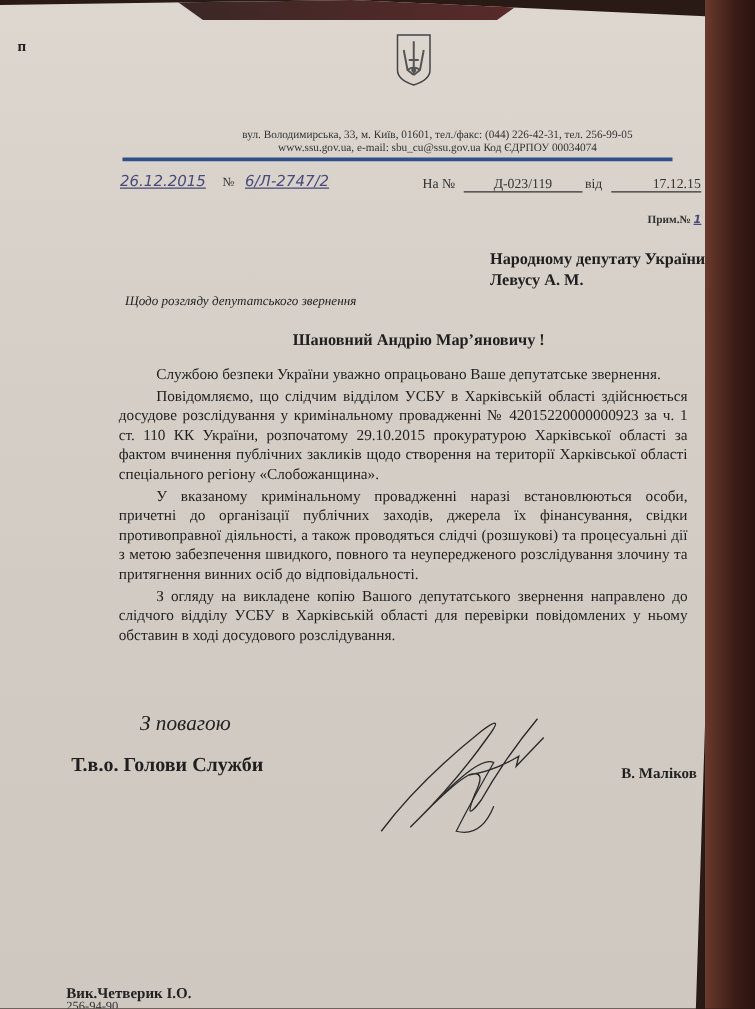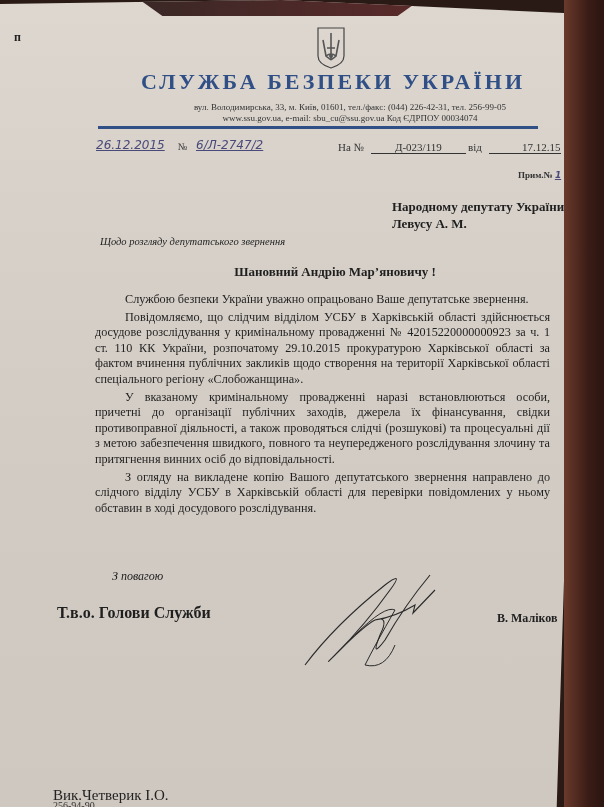--- a/index.html
+++ b/index.html
@@ -64,54 +64,53 @@
     position: absolute; left: 0; width: 586px; top: 264px; text-align: center; font-size: 13px; font-weight: bold; color:#1f1f1f;
     padding-left: 84px; box-sizing: border-box;
   }
   .body {
     position: absolute; left: 95px; top: 292px; width: 455px; font-size: 12.2px; color: #1f1f1f;
     line-height: 15.6px; text-align: justify;
   }
   .body p { margin: 0; text-indent: 30px; }
   .body p + p { margin-top: 2px; }
   .closing {
-    position: absolute; left: 112px; top: 569px; font-size: 12px; font-style: italic; color: #222;
+    position: absolute; left: 112px; top: 569px; font-size: 17px; font-style: italic; color: #222;
   }
   .sign-title {
     position: absolute; left: 57px; top: 604px; font-size: 16px; font-weight: bold; color: #1f1f1f;
   }
   .sign-name {
     position: absolute; left: 497px; top: 611px; font-size: 12px; font-weight: bold; color: #1f1f1f;
   }
   .signature {
     position: absolute; left: 295px; top: 565px; width: 160px; height: 110px;
   }
   .executor {
-    position: absolute; left: 53px; top: 787px; font-size: 15px; font-weight: normal; color: #222;
+    position: absolute; left: 53px; top: 787px; font-size: 12px; font-weight: bold; color: #222;
   }
   .executor-phone {
     position: absolute; left: 53px; top: 800px; font-size: 10px; color: #333; height: 7px; overflow: hidden;
   }
 </style>
 </head>
 <body>
 
 <div class="page">
 
   <div class="top-strip"></div>
 
   <div class="corner-mark">п</div>
 
   <svg class="emblem" viewBox="0 0 30 44">
     <path d="M2 2 H28 V30 Q28 38 15 42 Q2 38 2 30 Z" fill="none" stroke="#444" stroke-width="1.2"></path>
     <path d="M15 7 L15 34 M15 34 L10 30 L7 14 M15 34 L20 30 L23 14 M10 30 Q15 26 20 30 M11 22 L19 22" fill="none" stroke="#555" stroke-width="1.6"></path>
     <circle cx="15" cy="30" r="2" fill="#555"></circle>
   </svg>
 
-  <div class="org-title">СЛУЖБА БЕЗПЕКИ УКРАЇНИ</div>
   <div class="addr l1">вул. Володимирська, 33, м. Київ, 01601,  тел./факс: (044) 226-42-31,  тел. 256-99-05</div>
   <div class="addr l2">www.ssu.gov.ua,  e-mail: sbu_cu@ssu.gov.ua  Код ЄДРПОУ 00034074</div>
   <div class="blue-rule"></div>
 
   <span class="hand ref-no">26.12.2015</span>
   <span class="ref-prefix">№</span>
   <span class="hand ref-no2">6/Л-2747/2</span>
 
   <div class="in-ref">
     <span>На №</span>

